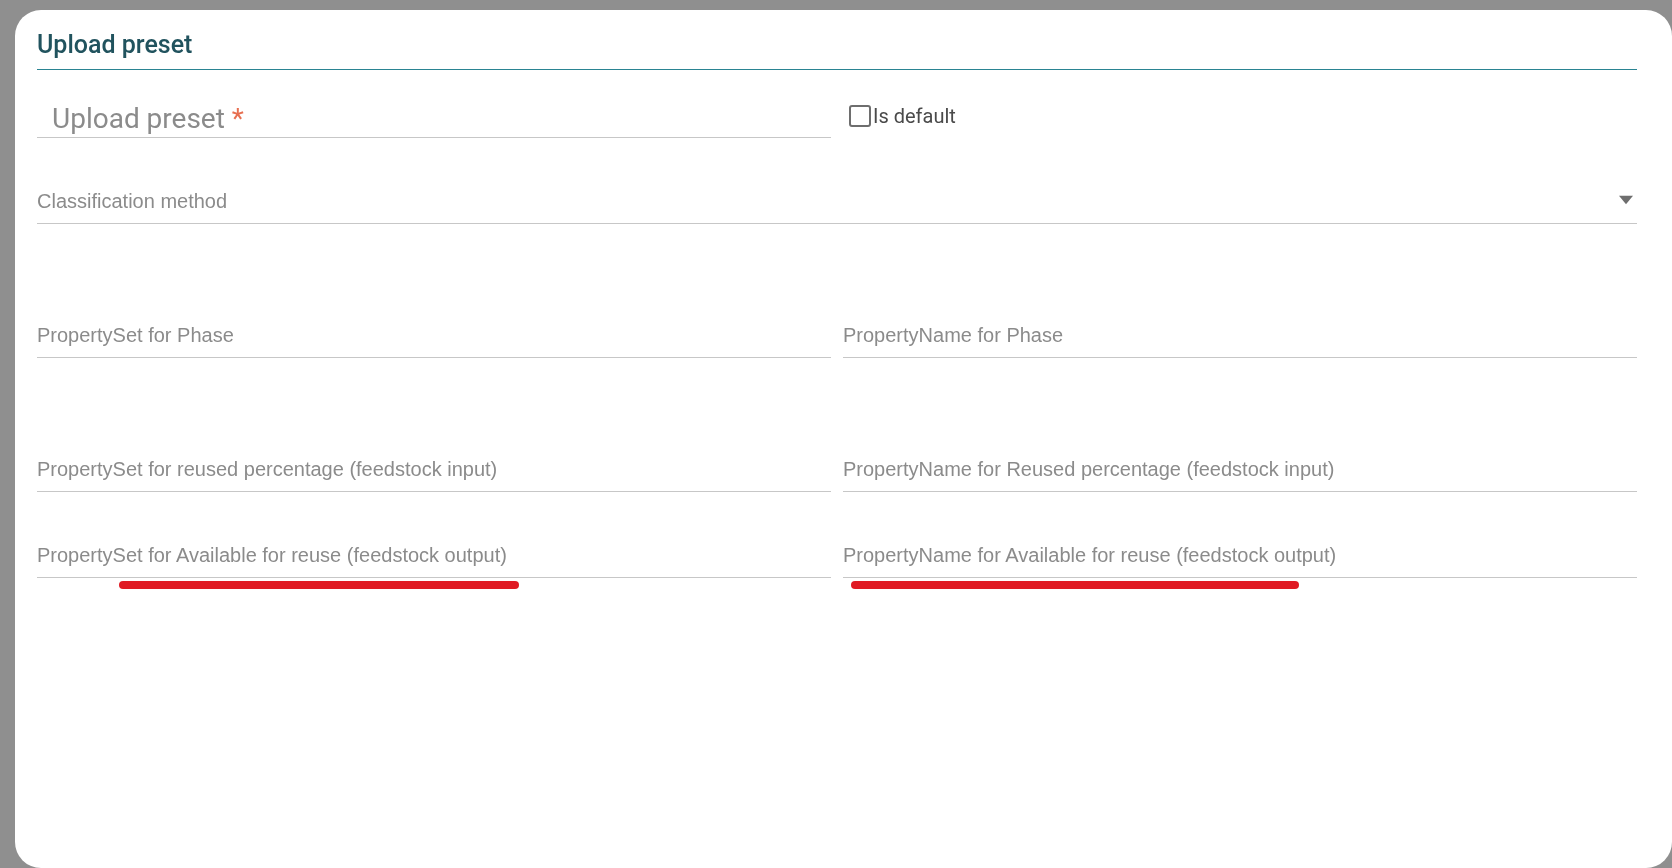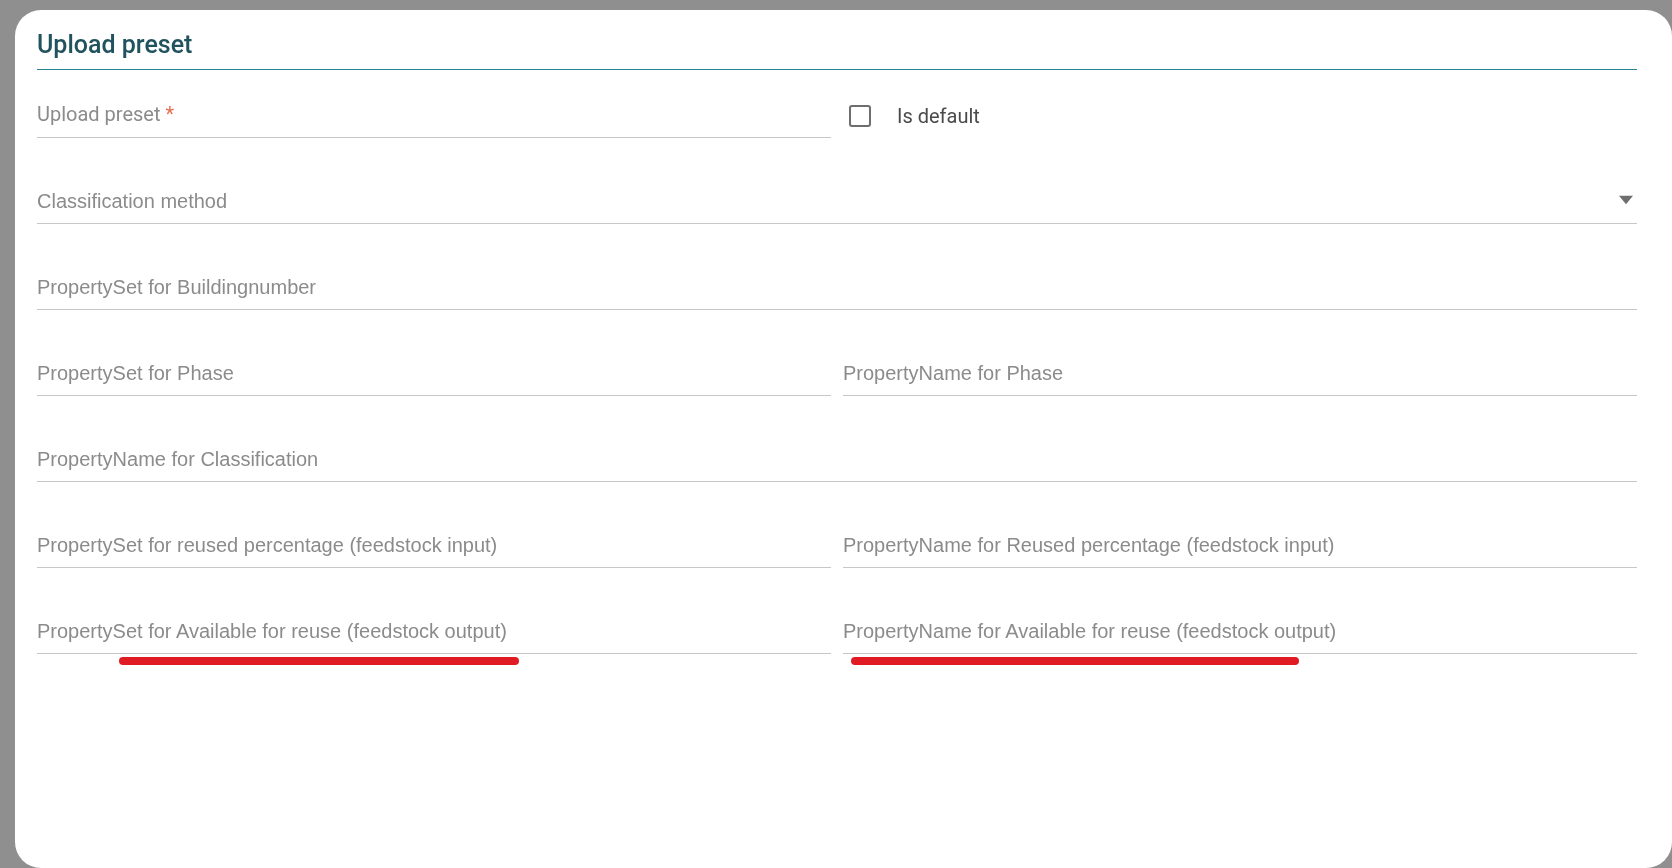--- a/index.html
+++ b/index.html
@@ -76,23 +76,23 @@
       color: #8b8b8b;
       opacity: 1;
     }
 
     .required-asterisk {
       color: #e76f51;
     }
 
     .placeholder-label {
       position: absolute;
-      left: 0;
+      left: 15px;
       top: 2px;
-      font-size: 20px;
+      font-size: 28px;
       color: #8b8b8b;
       pointer-events: none;
     }
 
     .select-field {
       position: relative;
       width: 100%;
       display: flex;
       align-items: center;
     }
@@ -104,21 +104,21 @@
     .select-caret {
       position: absolute;
       right: 4px;
       top: 6px;
       pointer-events: none;
     }
 
     .checkbox-cell {
       display: flex;
       align-items: center;
-      gap: 26px;
+      gap: 2px;
       padding-left: 6px;
       padding-top: 4px;
     }
 
     .checkbox-box {
       width: 22px;
       height: 22px;
       border: 2px solid #6e6e6e;
       border-radius: 3px;
       background: #fff;
@@ -183,46 +183,36 @@
           <span class="select-caret">
             <svg width="14" height="14" viewBox="0 0 10 6">
                 <path d="M0 0 L5 6 L10 0 Z" fill="#6e6e6e"></path>
               </svg>
           </span>
         </div>
       </div>
     </div>
 
     <div class="row">
-      <div class="col">
-        <div class="field">
-          <input type="text" class="underline-input" placeholder="PropertySet for Buildingnumber" style="">
-        </div>
-      </div>
     </div>
 
     <div class="row">
       <div class="col">
         <div class="field">
           <input type="text" class="underline-input" placeholder="PropertySet for Phase" style="">
         </div>
       </div>
       <div class="col">
         <div class="field">
           <input type="text" class="underline-input" placeholder="PropertyName for Phase" style="">
         </div>
       </div>
     </div>
 
     <div class="row">
-      <div class="col">
-        <div class="field">
-          <input type="text" class="underline-input" placeholder="PropertyName for Classification" style="">
-        </div>
-      </div>
     </div>
 
 
     <div class="row">
       <div class="col">
         <div class="field">
           <input type="text" class="underline-input" placeholder="PropertySet for reused percentage (feedstock input)" style="">
         </div>
       </div>
       <div class="col">

